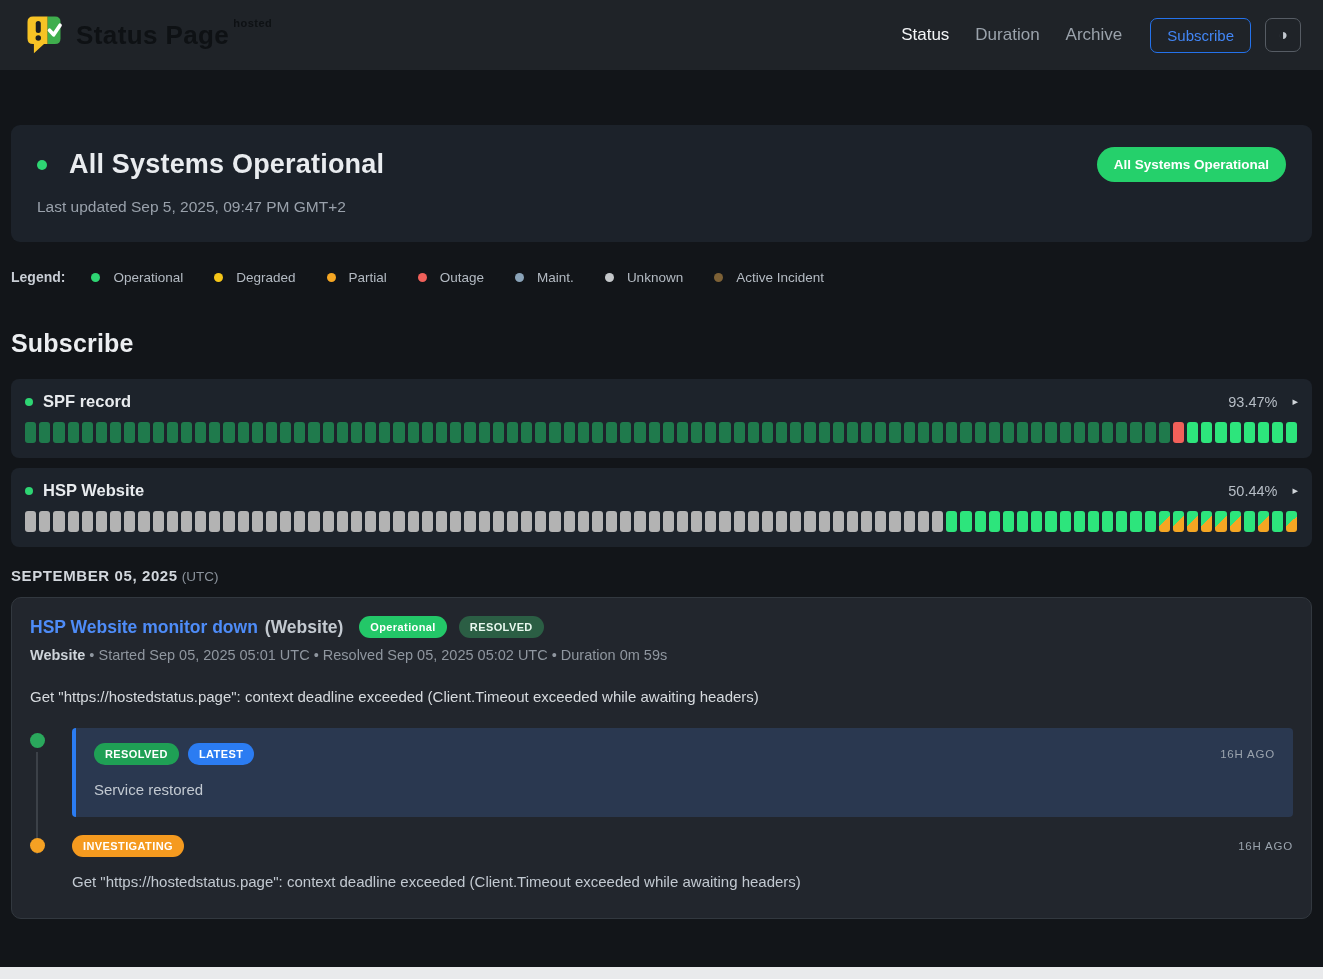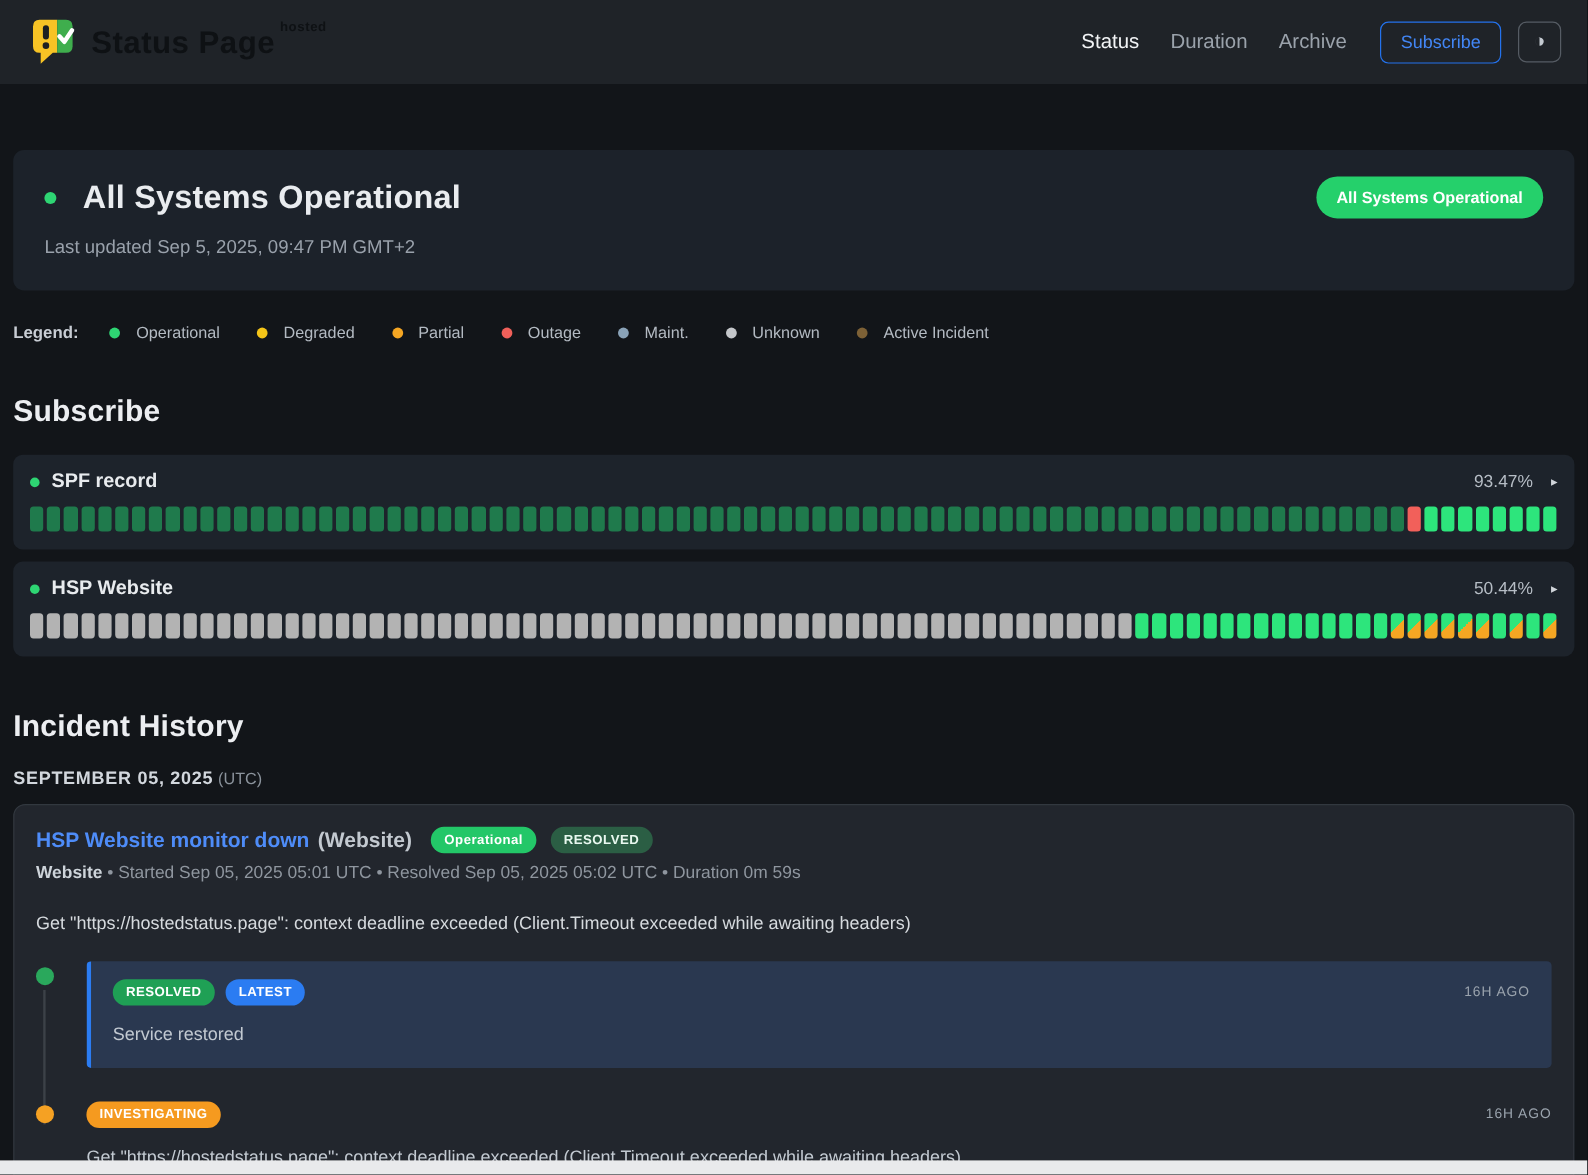--- a/index.html
+++ b/index.html
@@ -60,21 +60,21 @@
   .badge.operational { background:#23c768; margin-left:16px; }
   .badge.resolved-dark { background:#2b5e44; color:#e8f8ef; margin-left:12px; }
   .inc-meta { margin-top:9px; font-size:14.5px; color:#8f969f; }
   .inc-meta b { color:#ced4da; font-weight:700; }
   .inc-desc { margin-top:25px; font-size:15px; color:#d6dade; }
 
   
   .timeline { margin-top:23px; position:relative; padding-left:42px; }
   .timeline::before { content:""; position:absolute; left:6px; top:24px; bottom:36px; width:2px; background:#3c4148; }
   .tl-entry { position:relative; }
-  .tl-entry + .tl-entry { margin-top:26px; }
+  .tl-entry + .tl-entry { margin-top:16px; }
   .tl-dot { position:absolute; left:-42px; top:5px; width:15px; height:15px; border-radius:50%; }
   .tl-box { background:#2a3850; border-left:4px solid #2b7cf2; border-radius:4px; padding:15px 18px 19px; }
   .tl-plain { padding:2px 0 0; }
   .tl-badges { display:flex; align-items:center; }
   .tl-badge { font-size:11px; font-weight:700; color:#fff; padding:5px 11px; border-radius:999px; letter-spacing:.4px; margin-right:9px; }
   .tl-badge.resolved { background:#1fa055; }
   .tl-badge.latest { background:#2b7cf2; }
   .tl-badge.investigating { background:#f59a1f; }
   .tl-time { margin-left:auto; font-size:11.5px; font-weight:400; color:#9aa3ad; letter-spacing:.8px; }
   .tl-msg { margin-top:16px; font-size:15px; color:#c2c9d1; }
@@ -355,21 +355,20 @@
           <div class="bar" style="background: linear-gradient(135deg, rgb(45, 229, 124) 50%, rgb(245, 166, 35) 50%);"></div>
           <div class="bar" style="background: linear-gradient(135deg, rgb(45, 229, 124) 50%, rgb(245, 166, 35) 50%);"></div>
           <div class="bar" style="background: rgb(45, 229, 124);"></div>
           <div class="bar" style="background: linear-gradient(135deg, rgb(45, 229, 124) 50%, rgb(245, 166, 35) 50%);"></div>
           <div class="bar" style="background: rgb(45, 229, 124);"></div>
           <div class="bar" style="background: linear-gradient(135deg, rgb(45, 229, 124) 50%, rgb(245, 166, 35) 50%);"></div>
         </div>
       </div>
     </div>
 
-  <h2 class="section-title">Incident History</h2>
   <div class="date-heading">
     <span>SEPTEMBER 05, 2025</span><span class="date-suffix">(UTC)</span>
   </div>
 
   <div class="incident-card">
     <div class="inc-title-row">
       <a class="inc-link">HSP Website monitor down</a>
       <span class="inc-suffix">(Website)</span>
       <span class="badge operational">Operational</span>
       <span class="badge resolved-dark">RESOLVED</span>

